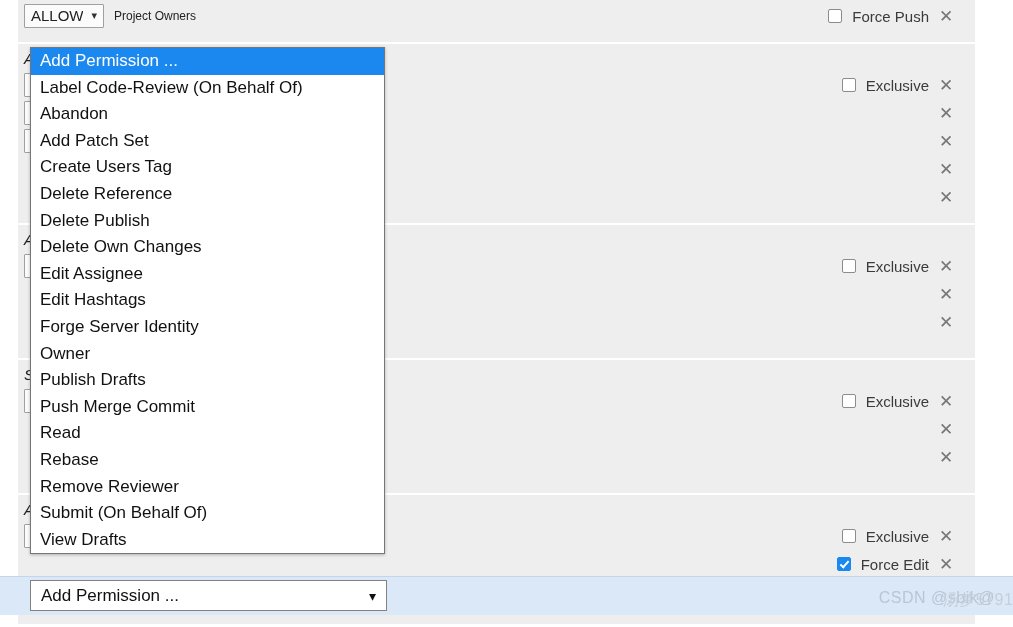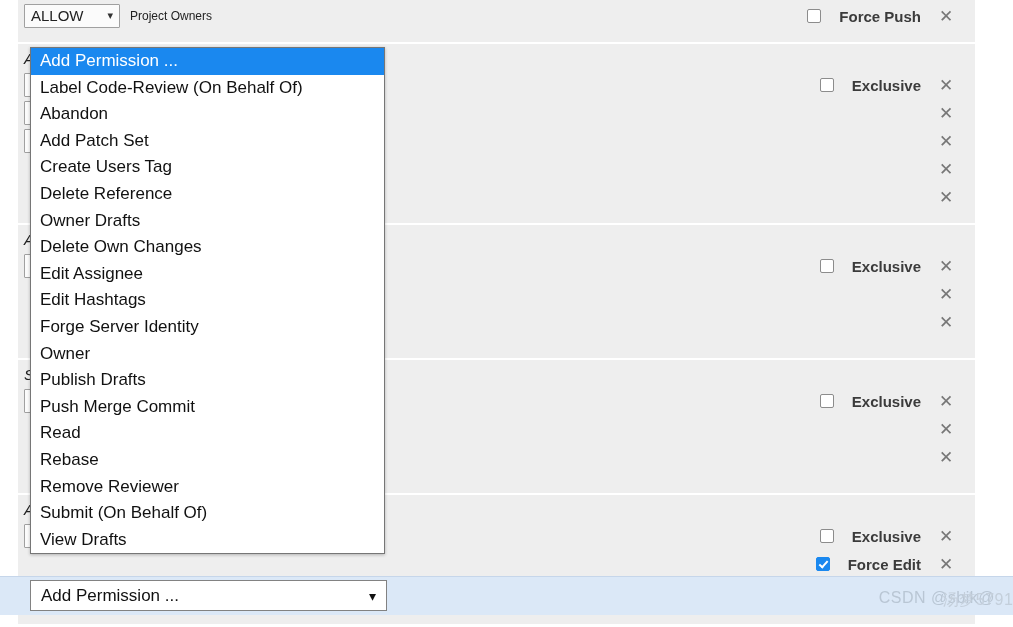--- a/index.html
+++ b/index.html
@@ -58,21 +58,21 @@
 
   .rule-select {
     -webkit-appearance: none;
     appearance: none;
     border: 1px solid #a0a0a0;
     background: #fbfbfb;
     font-family: "Liberation Sans", sans-serif;
     font-size: 15px;
     color: #222222;
     height: 24px;
-    width: 96px;
+    width: 80px;
     padding: 0 20px 0 6px;
     border-radius: 1px;
     line-height: 22px;
   }
   .sel-wrap {
     position: relative;
     display: inline-block;
   }
   .sel-wrap .chev {
     position: absolute;
@@ -93,23 +93,22 @@
   .group-plain {
     color: #222222;
     margin-left: 10px;
     font-size: 12px;
   }
 
   .row-right {
     margin-left: auto;
     display: flex;
     align-items: center;
-    gap: 16px;
+    gap: 8px;
     padding-right: 20px;
-    font-weight: bold;
   }
 
   .cb {
     width: 14px;
     height: 14px;
     border: 1px solid #8c8c8c;
     border-radius: 2px;
     background: #ffffff;
     display: inline-block;
     position: relative;
@@ -412,21 +411,21 @@
     <span class="chev-big">▾</span>
   </div>
 
   <div id="dropdown-popup">
     <div class="dd-item selected">Add Permission ...</div>
     <div class="dd-item">Label Code-Review (On Behalf Of)</div>
     <div class="dd-item">Abandon</div>
     <div class="dd-item">Add Patch Set</div>
     <div class="dd-item">Create Users Tag</div>
     <div class="dd-item">Delete Reference</div>
-    <div class="dd-item">Owner Drafts</div>
+    <div class="dd-item">Delete Publish</div>
     <div class="dd-item">Delete Own Changes</div>
     <div class="dd-item">Edit Assignee</div>
     <div class="dd-item">Edit Hashtags</div>
     <div class="dd-item">Forge Server Identity</div>
     <div class="dd-item">Owner</div>
     <div class="dd-item">Publish Drafts</div>
     <div class="dd-item">Push Merge Commit</div>
     <div class="dd-item">Read</div>
     <div class="dd-item">Rebase</div>
     <div class="dd-item">Remove Reviewer</div>

